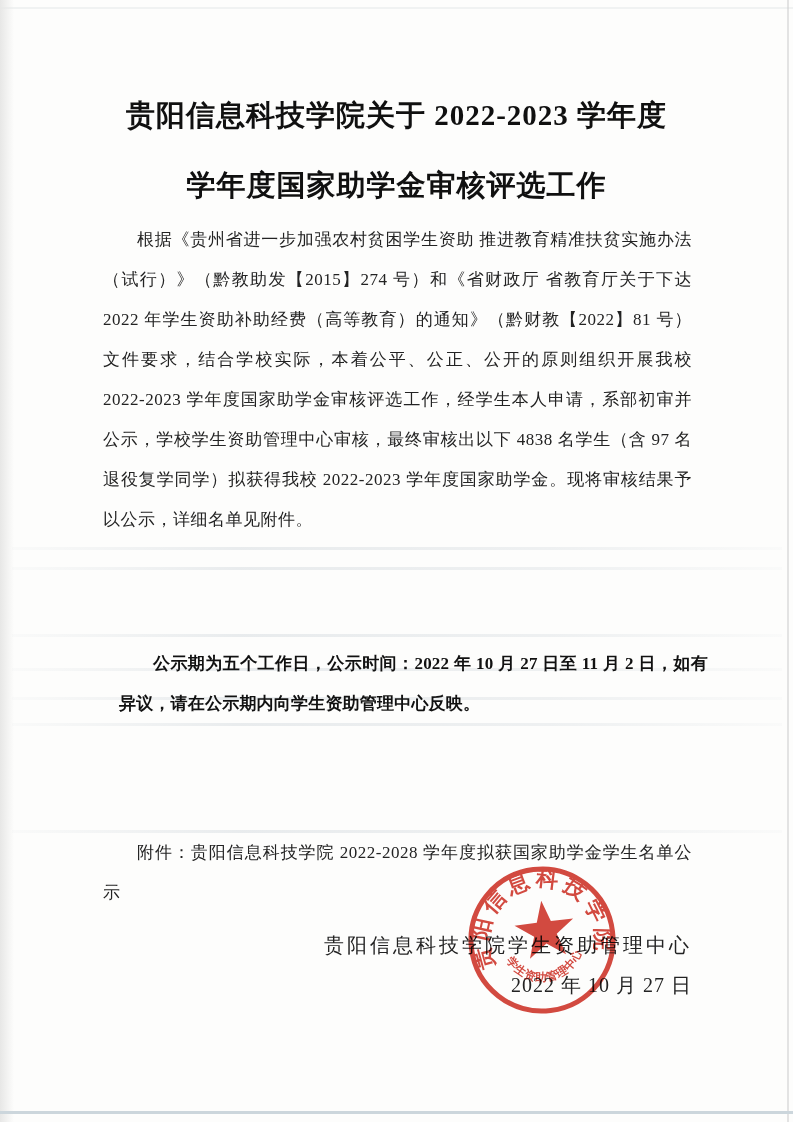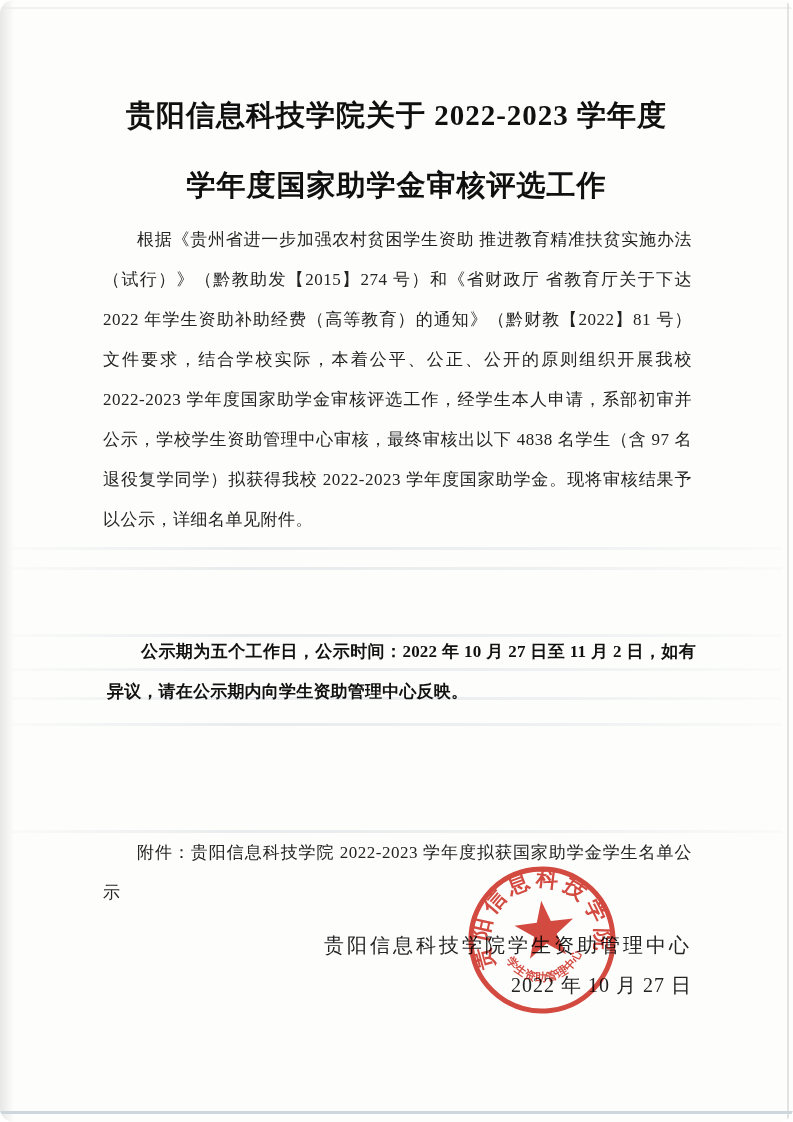--- a/index.html
+++ b/index.html
@@ -8,21 +8,20 @@
     background: #ffffff;
   }
   .page {
     position: relative;
     width: 793px;
     height: 1122px;
     background: #fdfdfc;
     overflow: hidden;
     font-family: "Liberation Serif", "DejaVu Serif", serif;
     color: #1c1c1c;
-    border-radius: 14px;
   }
   
   .edge-left {
     position: absolute; left: 0; top: 0; width: 14px; height: 100%;
     background: linear-gradient(to right, #e7e7e6, rgba(250,250,250,0));
   }
   .edge-right {
     position: absolute; right: 4px; top: 0; width: 2px; height: 100%;
     background: rgba(205,205,205,0.55);
   }
@@ -96,24 +95,24 @@
   <div class="scan-streak" style="top:668px"></div>
   <div class="scan-streak" style="top:697px"></div>
   <div class="scan-streak" style="top:723px"></div>
   <div class="scan-streak" style="top:830px"></div>
 
   <div class="title-line" style="top:93px">贵阳信息科技学院关于 2022-2023 学年度</div>
   <div class="title-line" style="top:163px">学年度国家助学金审核评选工作</div>
 
   <p class="body-block indent" style="top:220px; margin:0">根据《贵州省进一步加强农村贫困学生资助 推进教育精准扶贫实施办法（试行）》（黔教助发【2015】274 号）和《省财政厅 省教育厅关于下达 2022 年学生资助补助经费（高等教育）的通知》（黔财教【2022】81 号）文件要求，结合学校实际，本着公平、公正、公开的原则组织开展我校 2022-2023 学年度国家助学金审核评选工作，经学生本人申请，系部初审并公示，学校学生资助管理中心审核，最终审核出以下 4838 名学生（含 97 名退役复学同学）拟获得我校 2022-2023 学年度国家助学金。现将审核结果予以公示，详细名单见附件。</p>
 
-  <p class="body-block indent bold-para" style="top:628px; margin:4px">公示期为五个工作日，公示时间：2022 年 10 月 27 日至 11 月 2 日，如有异议，请在公示期内向学生资助管理中心反映。</p>
+  <p class="body-block indent bold-para" style="top:628px; margin:16px">公示期为五个工作日，公示时间：2022 年 10 月 27 日至 11 月 2 日，如有异议，请在公示期内向学生资助管理中心反映。</p>
 
 
-  <p class="body-block indent" style="top:833px; margin:0">附件：贵阳信息科技学院 2022-2023 学年度拟获国家助学金学生名单公示</p>
+  <p class="body-block indent" style="top:833px; margin:0">附件：贵阳信息科技学院 2022-2028 学年度拟获国家助学金学生名单公示</p>
 
   <div class="sig-line sig-org" style="top:925px">贵阳信息科技学院学生资助管理中心</div>
   <div class="sig-line sig-date" style="top:965px">2022 年 10 月 27 日</div>
 
   <div class="seal">
     <svg viewBox="0 0 168 156" xmlns="http://www.w3.org/2000/svg">
       <g transform="rotate(-7 84 78)">
         <circle cx="84" cy="78" r="71" fill="none" stroke-width="5" stroke="#d13a30"></circle>
         <polygon points="88,39 95.1,60.3 117.5,60.4 99.4,73.7 106.2,95.1 88,82 69.8,95.1 76.6,73.7 58.5,60.4 80.9,60.3" fill="#d13a30"></polygon>
         <defs>

